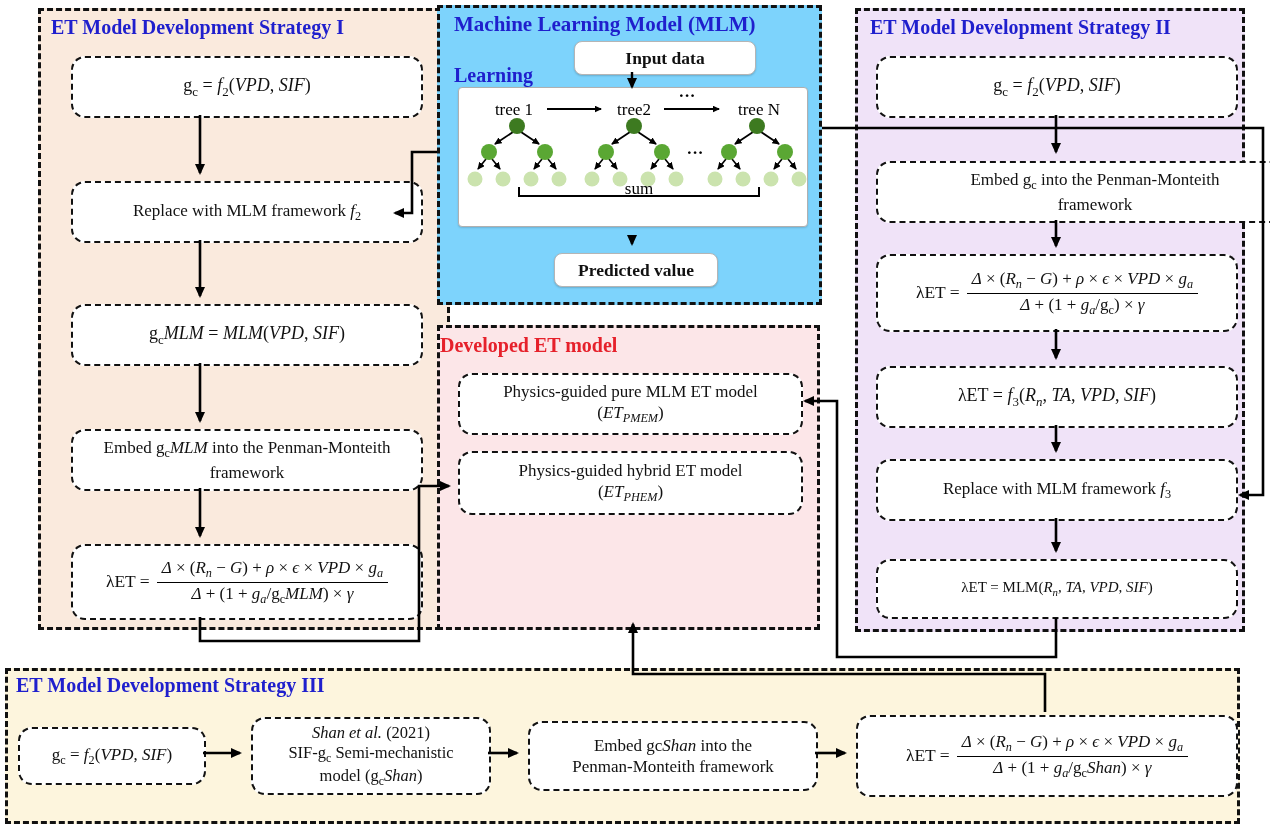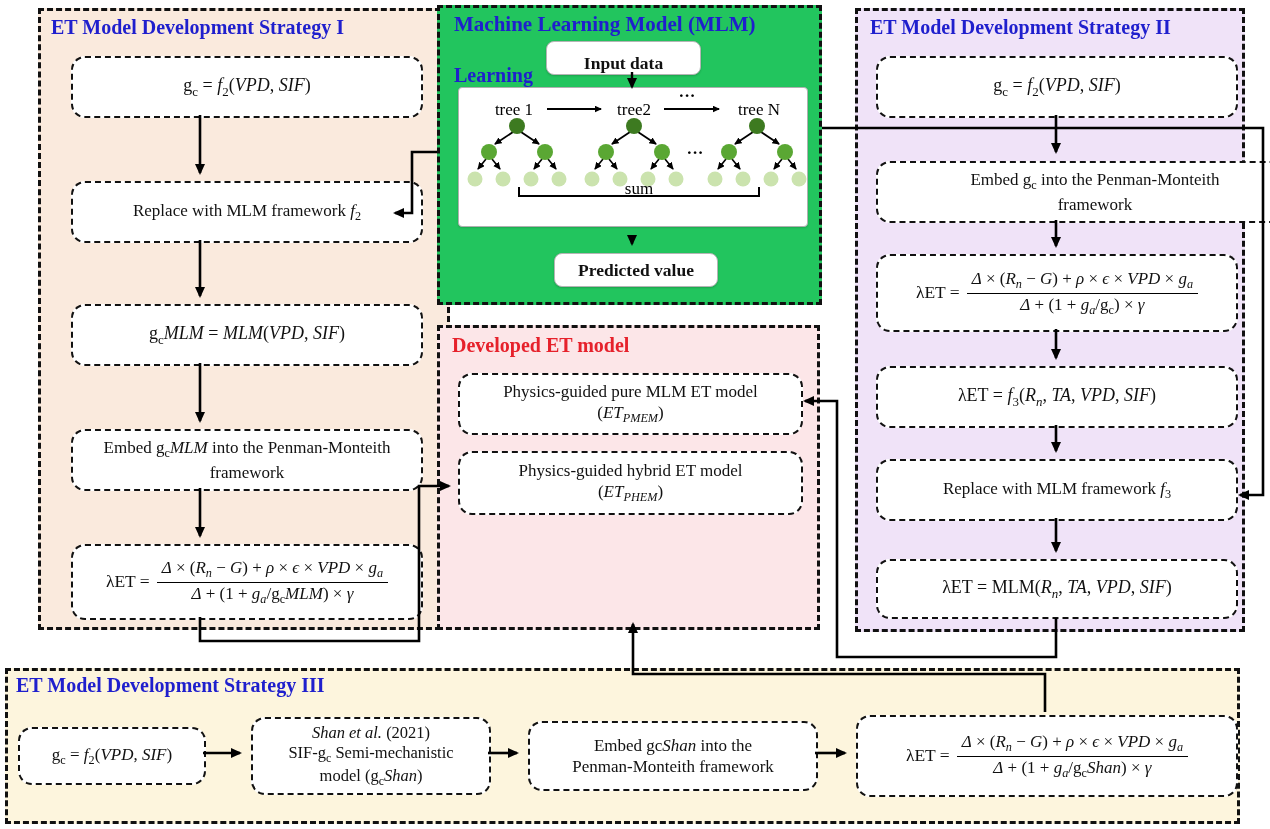--- a/index.html
+++ b/index.html
@@ -47,24 +47,24 @@
       <span class="formula">
         <span>λET =</span>
         <span class="frac">
           <span class="num"><i>Δ</i> × (<i>R</i><sub><i>n</i></sub> − <i>G</i>) + <i>ρ</i> × <i>ϵ</i> × <i>VPD</i> × <i>g</i><sub><i>a</i></sub></span>
           <span class="den"><i>Δ</i> + (1 + <i>g</i><sub><i>a</i></sub>/g<sub>c</sub><i>MLM</i>) × <i>γ</i></span>
         </span>
       </span>
     </div>
   </div>
 
-  <div class="panel" style="left:437px;top:5px;width:385px;height:300px;background:#22c55e;">
+  <div class="panel" style="left:437px;top:5px;width:385px;height:300px;background:#7dd3fc;">
     <div class="ptitle" style="left:14px;top:4px;font-size:21px;">Machine Learning Model (MLM)</div>
     <div class="ptitle" style="left:14px;top:56px;font-size:20px;">Learning</div>
-    <div class="wbox" style="left:106px;top:33px;width:155px;height:34px;align-items:flex-end;">
+    <div class="wbox" style="left:134px;top:33px;width:182px;height:34px;">
       <span>Input data</span>
     </div>
     <div class="innerbox" style="left:18px;top:79px;width:350px;height:140px;">
       <svg width="350" height="140" viewBox="0 0 350 140">
         <defs>
           <marker id="ahs" markerUnits="userSpaceOnUse" markerWidth="9" markerHeight="9" refX="6.5" refY="3.5" orient="auto">
             <path d="M0,0 L7.5,3.5 L0,7 Z" fill="#000"></path>
           </marker>
         </defs>
 
@@ -149,27 +149,27 @@
           <span class="den"><i>Δ</i> + (1 + <i>g</i><sub><i>a</i></sub>/g<sub>c</sub>) × <i>γ</i></span>
         </span>
       </span>
     </div>
     <div class="box" style="left:18px;top:355px;width:362px;height:62px;font-size:18px;">
       <span>λET = <i>f</i><sub>3</sub>(<i>R</i><sub><i>n</i></sub>, <i>TA</i>, <i>VPD</i>, <i>SIF</i>)</span>
     </div>
     <div class="box" style="left:18px;top:448px;width:362px;height:62px;">
       <span>Replace with MLM framework <i>f</i><sub>3</sub></span>
     </div>
-    <div class="box" style="left:18px;top:548px;width:362px;height:60px;font-size:18px;">
+    <div class="box" style="left:18px;top:548px;width:362px;height:60px;font-size:15px;">
       <span>λET = MLM(<i>R</i><sub><i>n</i></sub>, <i>TA</i>, <i>VPD</i>, <i>SIF</i>)</span>
     </div>
   </div>
 
   <div class="panel" style="left:437px;top:325px;width:383px;height:305px;background:#fce6e8;">
-    <div class="ptitle redtitle" style="left:12px;top:6px;">Developed ET model</div>
+    <div class="ptitle redtitle" style="left:0;top:6px;">Developed ET model</div>
     <div class="box" style="left:18px;top:45px;width:345px;height:62px;">
       <span>
         <span>Physics-guided pure MLM ET model</span><br>
         <span>(<i>ET</i><sub><i>PMEM</i></sub>)</span>
       </span>
     </div>
     <div class="box" style="left:18px;top:123px;width:345px;height:64px;">
       <span>
         <span>Physics-guided hybrid ET model</span><br>
         <span>(<i>ET</i><sub><i>PHEM</i></sub>)</span>

